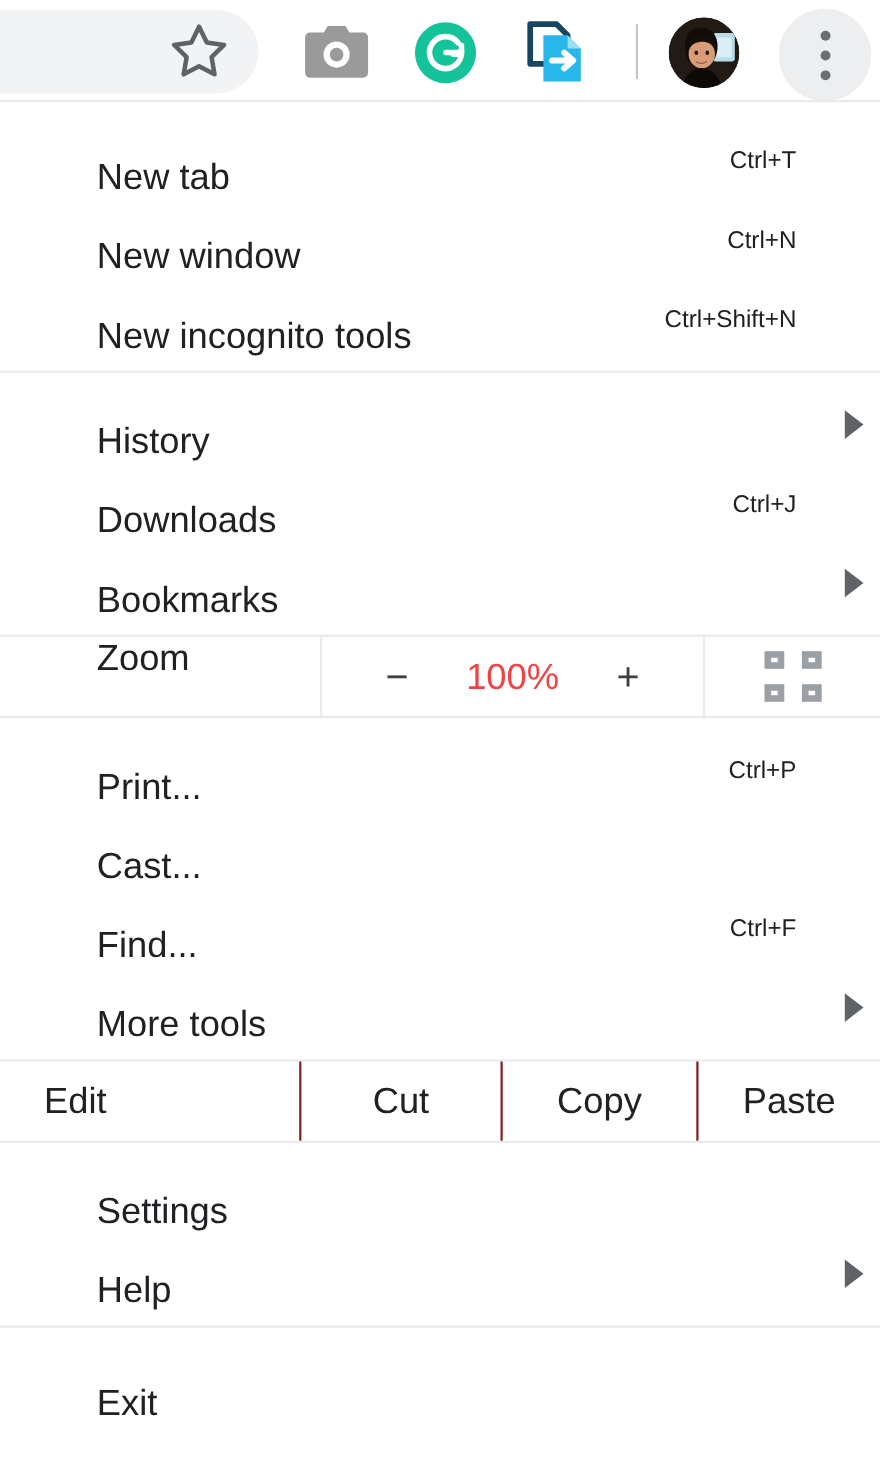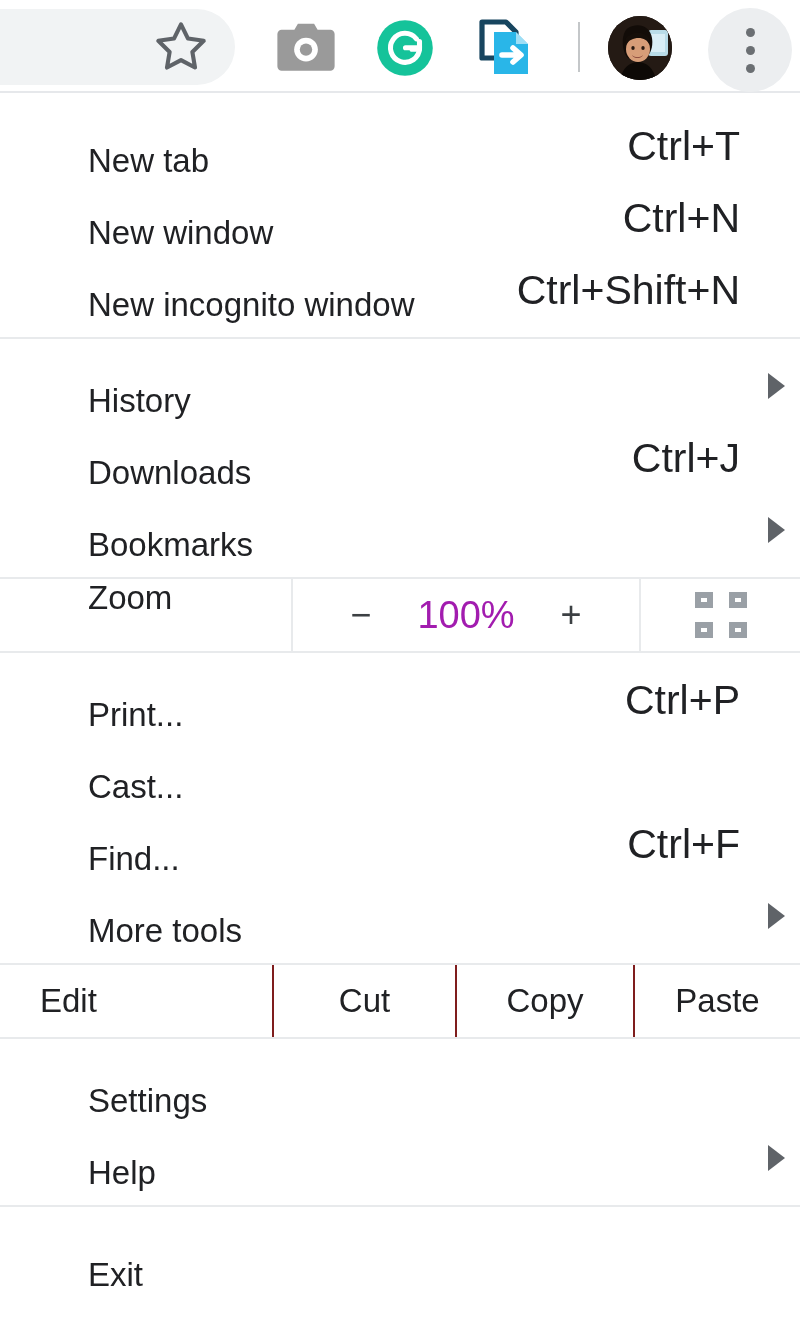--- a/index.html
+++ b/index.html
@@ -116,24 +116,24 @@
     color: #202124;
     font-size: 33px;
     line-height: 1;
     white-space: nowrap;
   }
 
   .mi-label { flex: 0 0 auto; margin-top: 28px; }
 
   .mi-shortcut {
     position: absolute;
-    right: 60px;
+    right: 76px;
     top: 50%;
     transform: translateY(-50%);
-    font-size: 41px;
+    font-size: 22px;
     color: #202124;
   }
 
   .mi-arrow {
     position: absolute;
     right: 15px;
     top: 50%;
     transform: translateY(-50%);
     width: 0; height: 0;
     border-top: 13px solid transparent;
@@ -171,21 +171,21 @@
     padding: 0 48px;
     border-left: 2px solid #e8eaec;
     border-right: 2px solid #e8eaec;
   }
   .zoom-minus, .zoom-plus {
     font-size: 36px;
     color: #3c4043;
     width: 40px;
     text-align: center;
   }
-  .zoom-value { font-size: 38px; color: #a21caf; }
+  .zoom-value { font-size: 33px; color: #ef4444; }
 
   .zoom-fs {
     flex: 1;
     height: 72px;
     display: flex;
     align-items: center;
     justify-content: center;
   }
   .fs-icon {
     position: relative;
@@ -297,21 +297,21 @@
 
     <div class="menu-item">
       <span class="mi-label">New tab</span>
       <span class="mi-shortcut">Ctrl+T</span>
     </div>
     <div class="menu-item">
       <span class="mi-label">New window</span>
       <span class="mi-shortcut">Ctrl+N</span>
     </div>
     <div class="menu-item">
-      <span class="mi-label">New incognito window</span>
+      <span class="mi-label">New incognito tools</span>
       <span class="mi-shortcut">Ctrl+Shift+N</span>
     </div>
 
     <div class="spacer-sm"></div>
     <div class="separator"></div>
     <div class="spacer-sm"></div>
 
     <div class="menu-item">
       <span class="mi-label">History</span>
       <span class="mi-arrow"></span>

